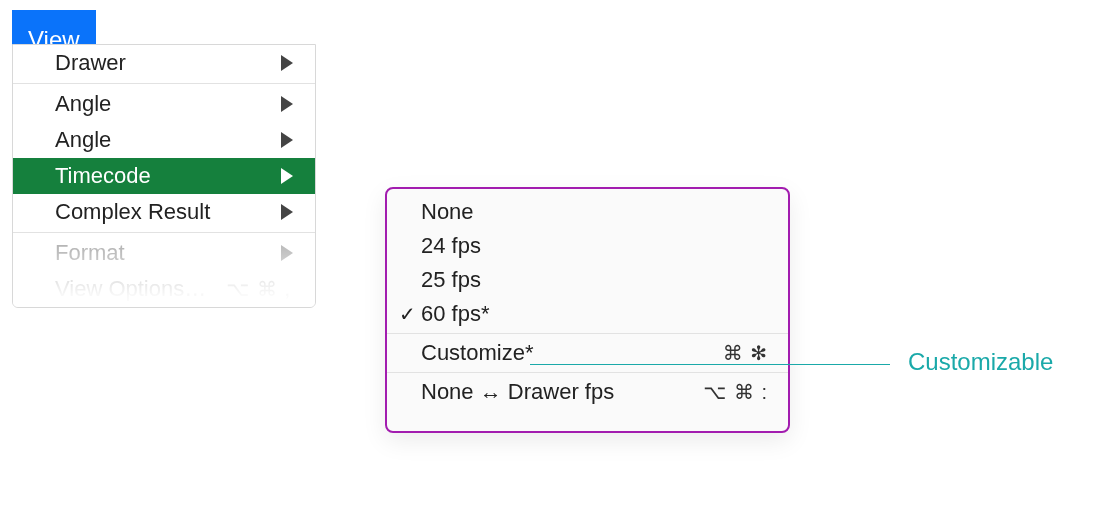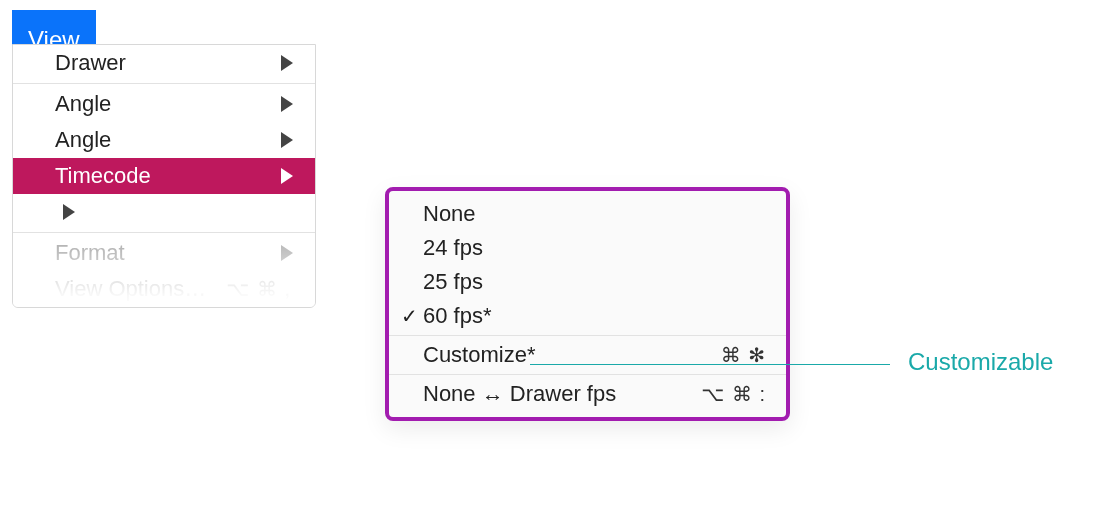--- a/index.html
+++ b/index.html
@@ -52,21 +52,21 @@
     }
     .menu-item .arrow {
       width: 0; height: 0;
       border-top: 8px solid transparent;
       border-bottom: 8px solid transparent;
       border-left: 12px solid #444;
       margin-left: 8px;
       margin-right: 4px;
     }
     .menu-item.highlight {
-      background: #be185d;
+      background: #15803d;
       color: #fff;
     }
     .menu-item.highlight .arrow { border-left-color: #fff; }
     .menu-item.disabled { color: #b6b6b6; }
     .menu-item.disabled .arrow { border-left-color: #bdbdbd; }
     .menu-item.disabled .shortcut { color: #c8c8c8; }
 
     .separator {
       border-top: 1px solid #e2e2e2;
       margin: 2px 0;
@@ -81,23 +81,23 @@
       pointer-events: none;
       background: linear-gradient(to bottom, rgba(255,255,255,0) 0%, rgba(255,255,255,0.9) 80%, rgba(255,255,255,1) 100%);
     }
 
     .submenu {
       position: absolute;
       left: 385px;
       top: 187px;
       width: 405px;
       background: #fafafa;
-      border: 4px solid #a21caf;
+      border: 2px solid #a21caf;
       border-radius: 8px;
-      padding: 6px 0 6px 0;
+      padding: 6px 0 22px 0;
       box-shadow: 0 8px 24px rgba(0,0,0,0.08);
     }
     .sub-item {
       display: flex;
       align-items: center;
       padding: 4px 20px 4px 12px;
       min-height: 34px;
       cursor: default;
     }
     .sub-item .check {
@@ -154,20 +154,21 @@
     <span class="label">Angle</span>
     <span class="arrow"></span>
   </div>
 
   <div class="menu-item highlight">
     <span class="label">Timecode</span>
     <span class="arrow"></span>
   </div>
 
   <div class="menu-item">
+    <span class="label">Complex Result</span>
     <span class="arrow"></span>
   </div>
 
   <div class="separator"></div>
 
   <div class="menu-item disabled">
     <span class="label">Format</span>
     <span class="arrow"></span>
   </div>
 

